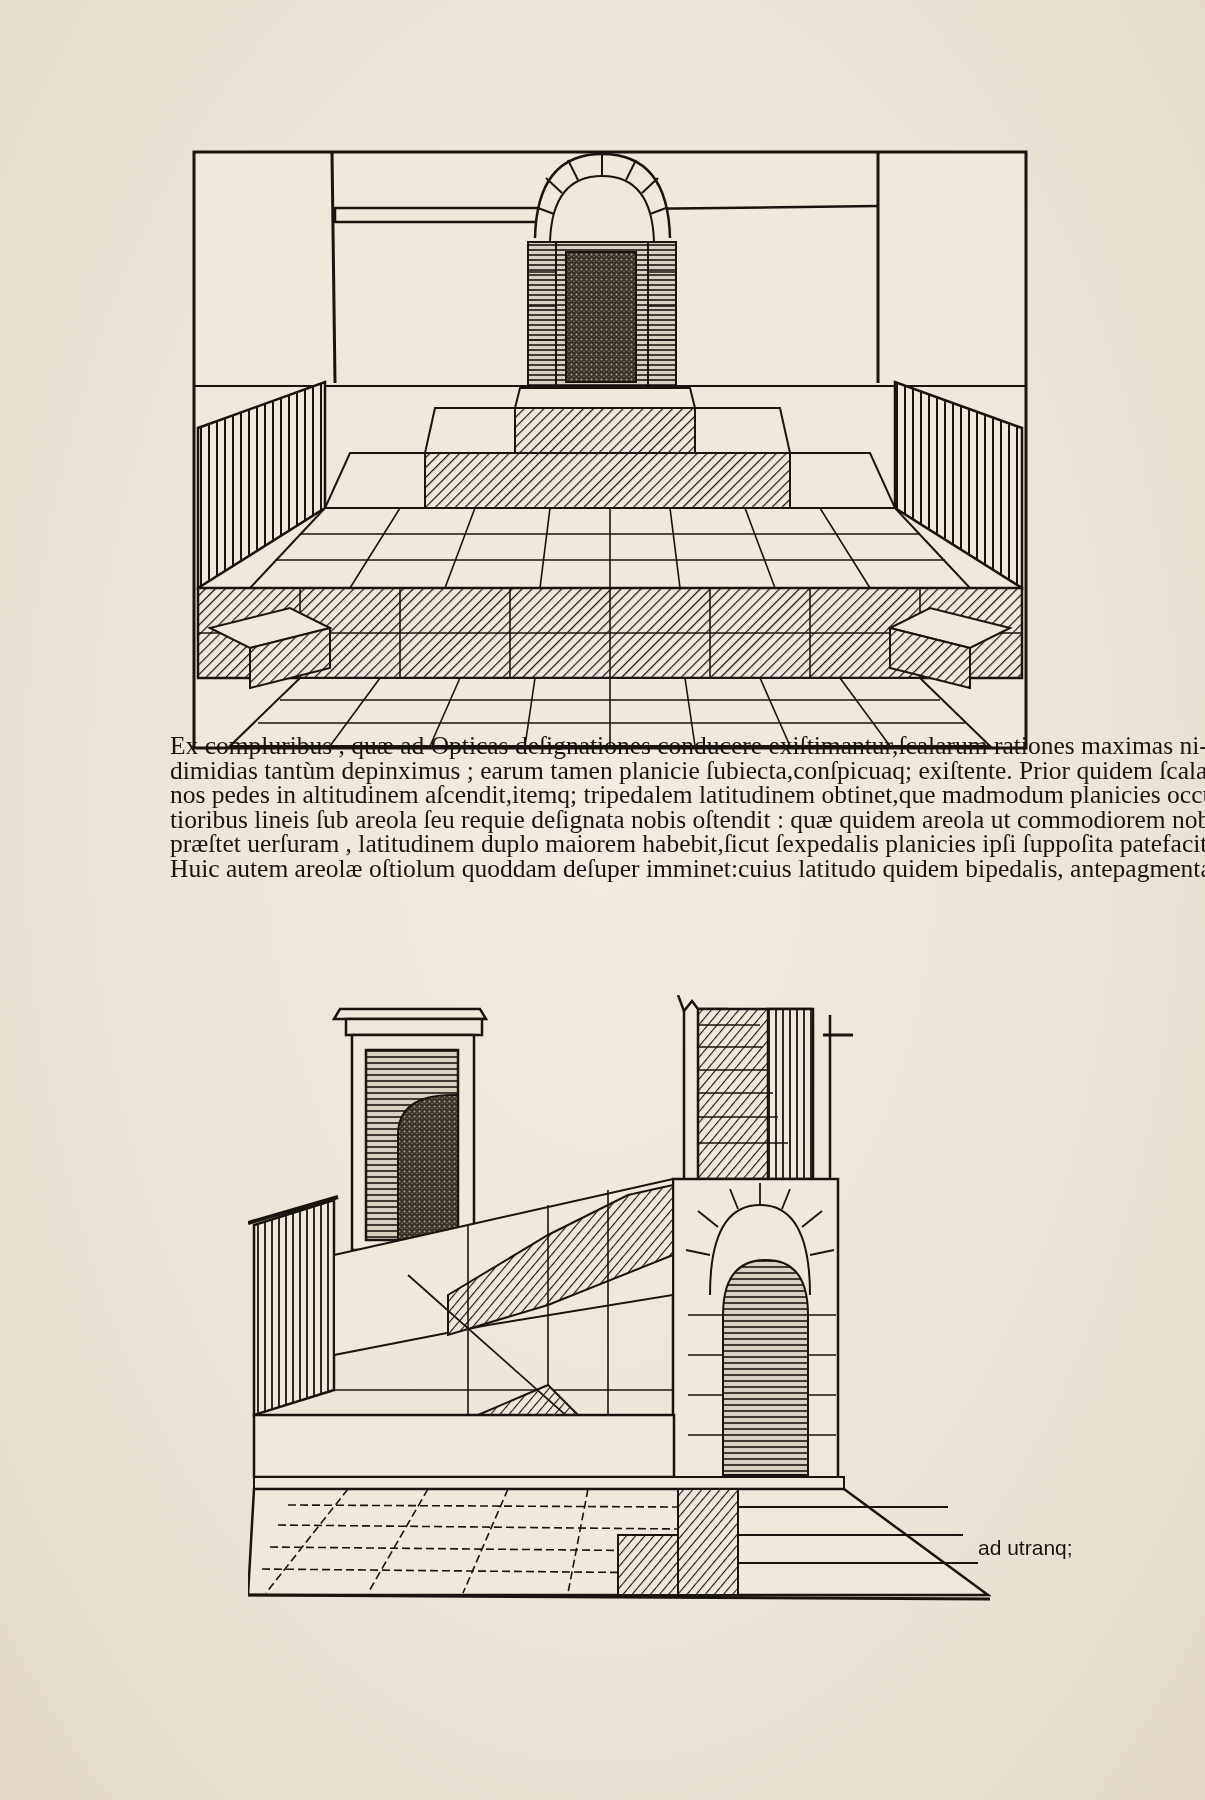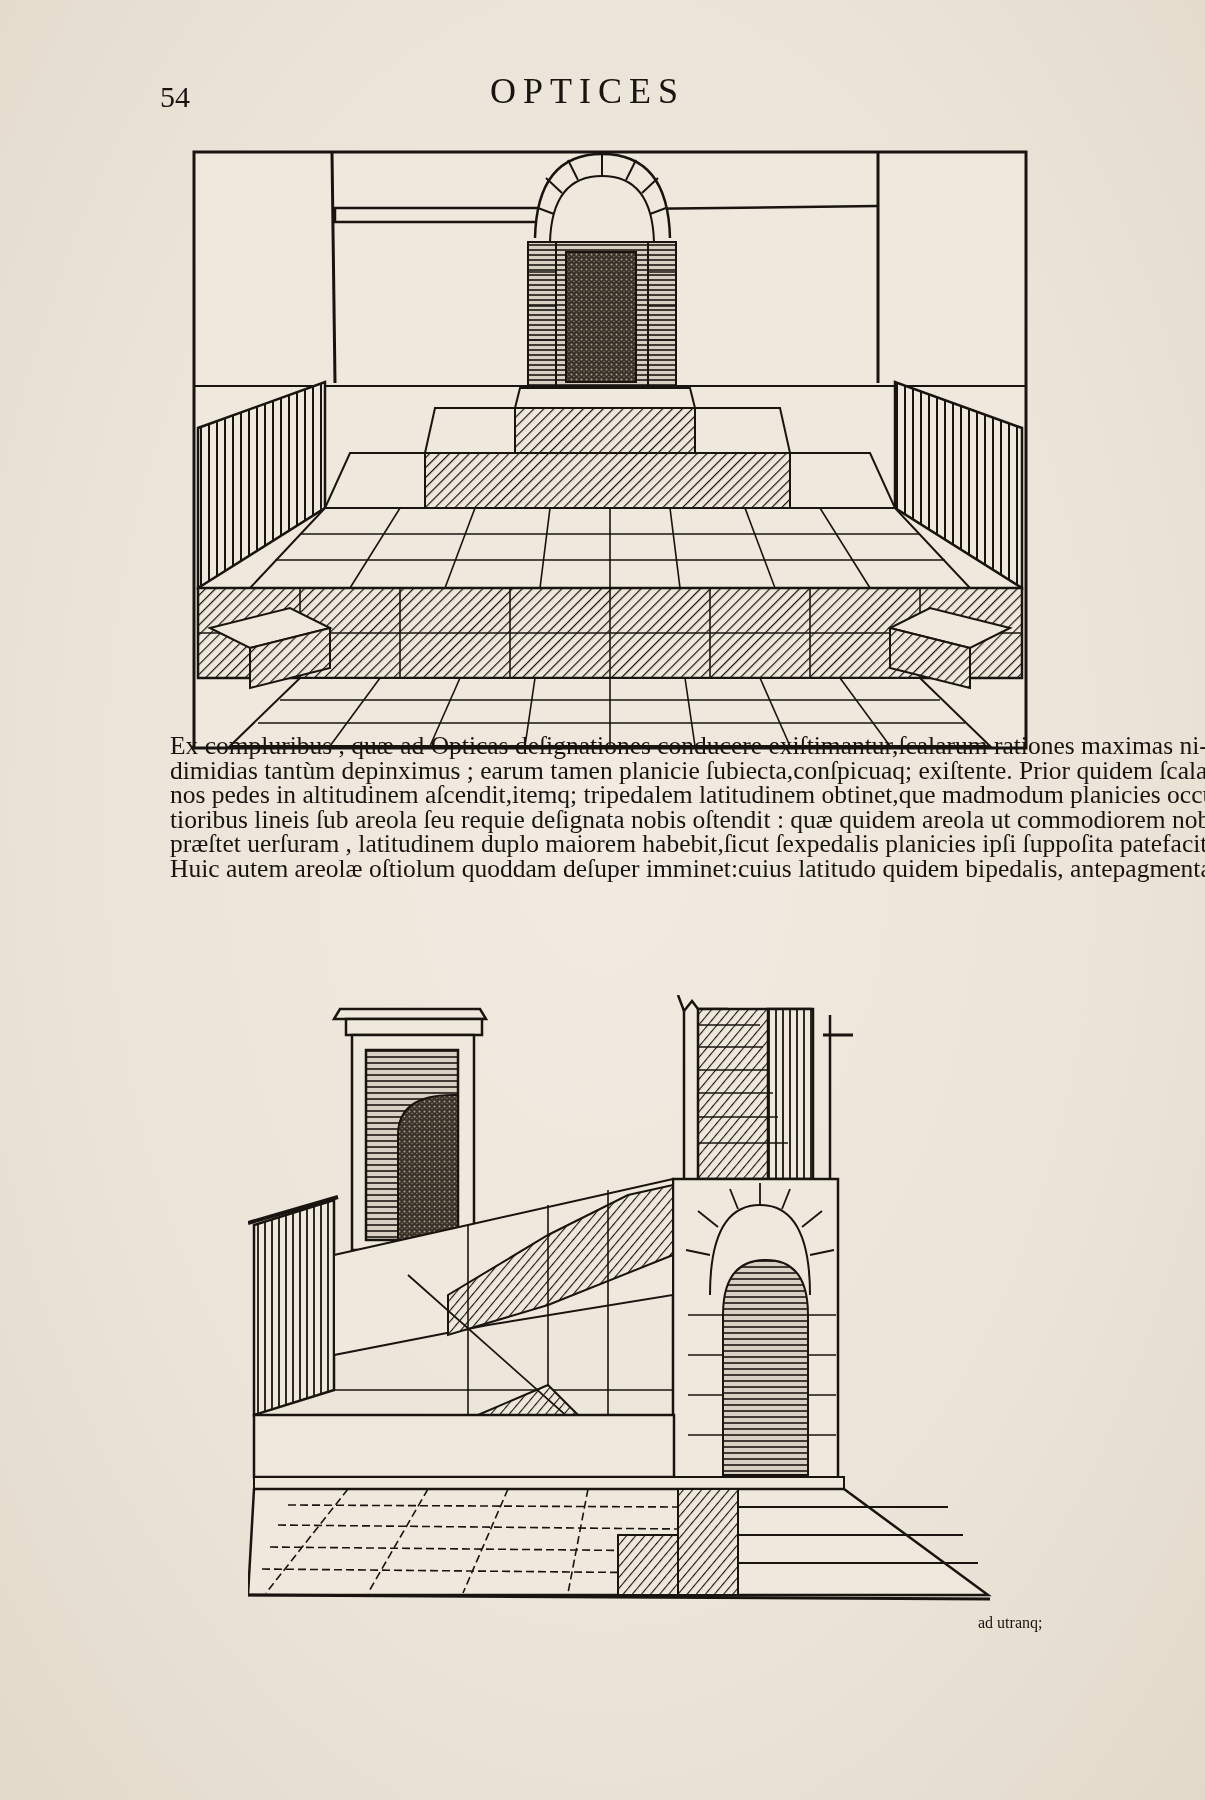--- a/index.html
+++ b/index.html
@@ -9,31 +9,27 @@
         background:radial-gradient(ellipse at 50% 45%,#f1ebe1 0%,#ebe4d8 60%,#e2d9ca 100%);}
   .running-head{position:absolute;top:70px;left:160px;width:900px;height:40px;}
   .folio{position:absolute;left:0;top:10px;font-size:30px;font-family:"Liberation Serif",serif;}
   .head-title{position:absolute;left:330px;top:0;font-size:36px;letter-spacing:7px;font-family:"Liberation Serif",serif;}
   .illus{position:absolute;}
   #illus-top{left:190px;top:148px;width:840px;height:604px;}
   #illus-bottom{left:248px;top:995px;width:745px;height:615px;}
   .text-block{position:absolute;left:170px;top:734px;width:920px;
      font-family:Liberation Serif, serif;font-size:25.5px;line-height:24.5px;text-align:justify;}
   .text-line{display:block;white-space:nowrap;text-align-last:justify;}
-  .catchword{position:absolute;left:978px;top:1614px;font-family:Liberation Serif, serif;font-size:16px;}
+  .catchword{position:absolute;left:978px;top:1536px;font-family:Liberation Sans, sans-serif;font-size:21px;}
 </style>
 </head>
 <body>
 
 <div class="page">
 
-  <div class="running-head">
-    <span class="folio">54</span>
-    <span class="head-title">OPTICES</span>
-  </div>
 
   <svg id="illus-top" class="illus" viewBox="0 0 840 604" xmlns="http://www.w3.org/2000/svg">
     <defs>
       <pattern id="hatch" width="7" height="7" patternUnits="userSpaceOnUse" patternTransform="rotate(45)">
         <rect width="7" height="7" fill="#efe8dc"></rect>
           <line x1="0" y1="0" x2="0" y2="7" stroke="#1a1410" stroke-width="2.4"></line>
       </pattern>
       <pattern id="hatchv" width="8" height="8" patternUnits="userSpaceOnUse">
         <rect width="8" height="8" fill="#efe8dc"></rect>
           <line x1="3" y1="0" x2="3" y2="8" stroke="#1a1410" stroke-width="2"></line>

